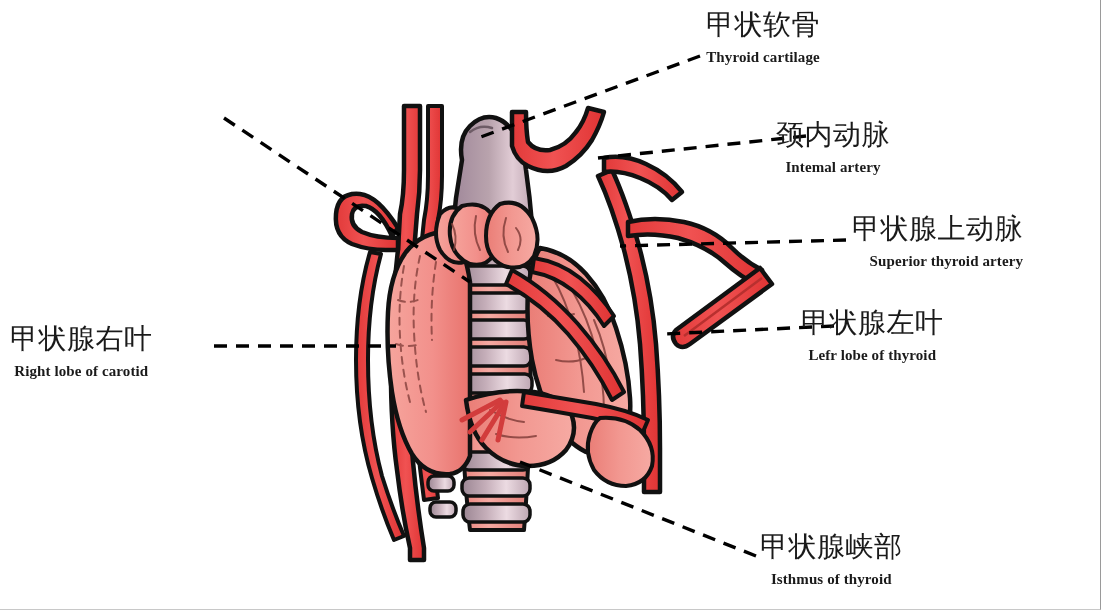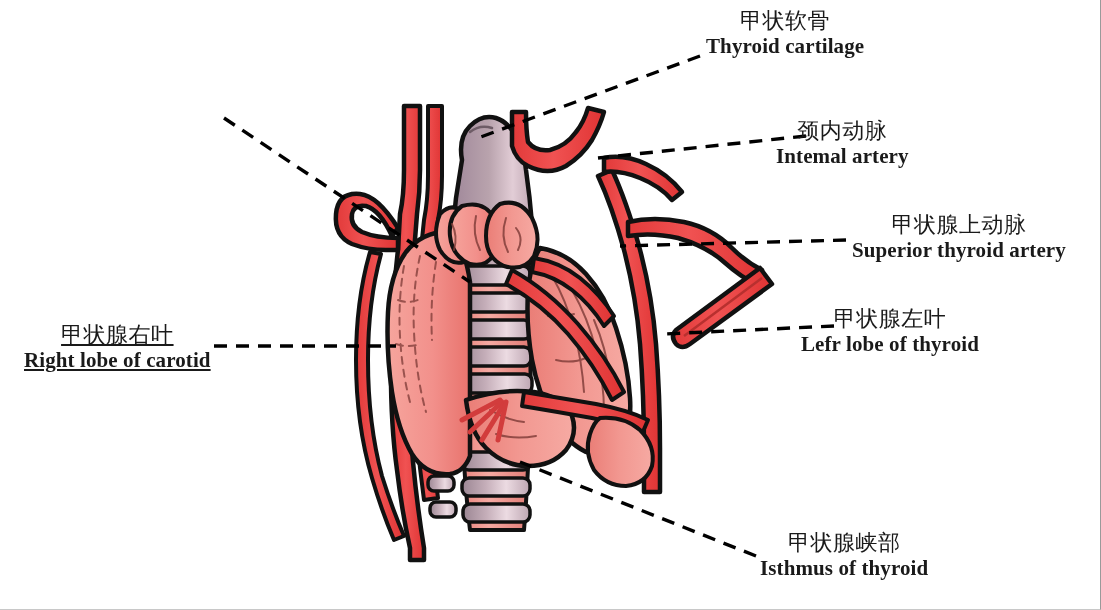--- a/index.html
+++ b/index.html
@@ -27,36 +27,37 @@
   }
   .label {
     position: absolute;
     text-align: center;
     color: #1a1a1a;
     line-height: 1.18;
     white-space: nowrap;
   }
   .label .cn {
     display: block;
-    font-size: 22px;
+    font-size: 28px;
     font-family: "DejaVu Sans", "Liberation Sans", sans-serif;
     letter-spacing: 0.5px;
   }
   .label .en {
     display: block;
-    font-size: 21px;
+    font-size: 15px;
     font-family: "Liberation Serif", "DejaVu Serif", serif;
     font-weight: bold;
     letter-spacing: 0.1px;
+    margin-top: 8px;
   }
   .lbl-thyroid-cartilage { left: 706px; top: 8px; }
   .lbl-internal-carotid  { left: 776px; top: 118px; }
-  .lbl-superior-artery   { left: 852px; top: 212px; }
+  .lbl-superior-artery   { left: 852px; top: 212px; text-align: right; }
   .lbl-left-lobe         { left: 801px; top: 306px; }
-  .lbl-right-lobe        { left: 24px;  top: 322px; text-decoration: underline; }
+  .lbl-right-lobe        { left: 10px;  top: 322px; }
   .lbl-trachea           { left: 138px; top: 76px; }
   .lbl-isthmus           { left: 760px; top: 530px; }
 </style>
 </head>
 <body>
 
 <div id="page">
 
   <svg id="art" viewBox="0 0 1101 610">
     <defs>

